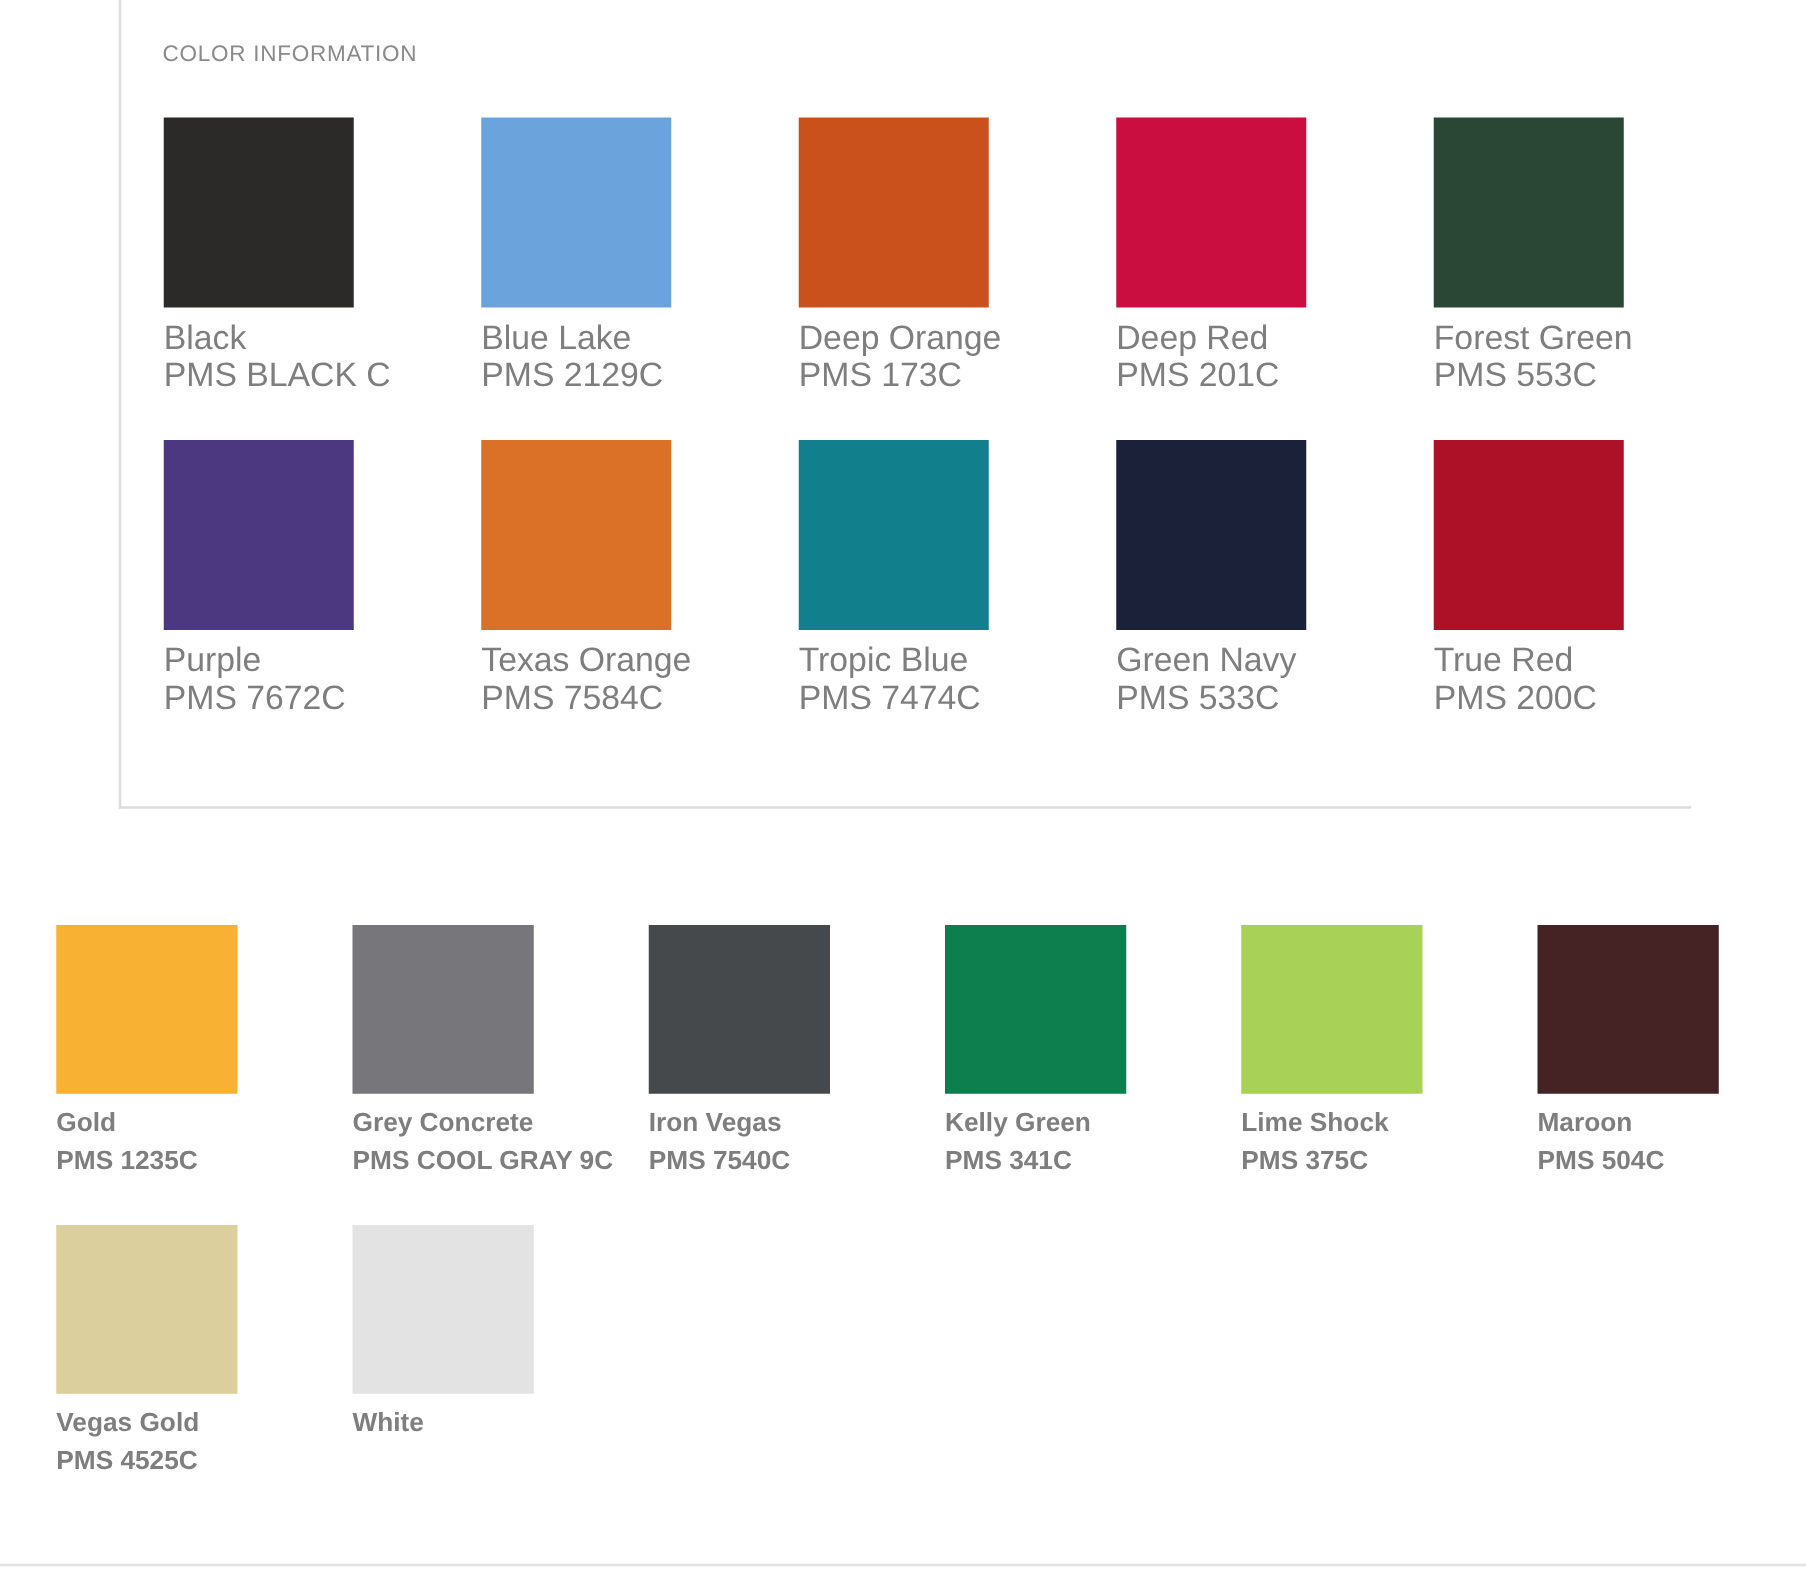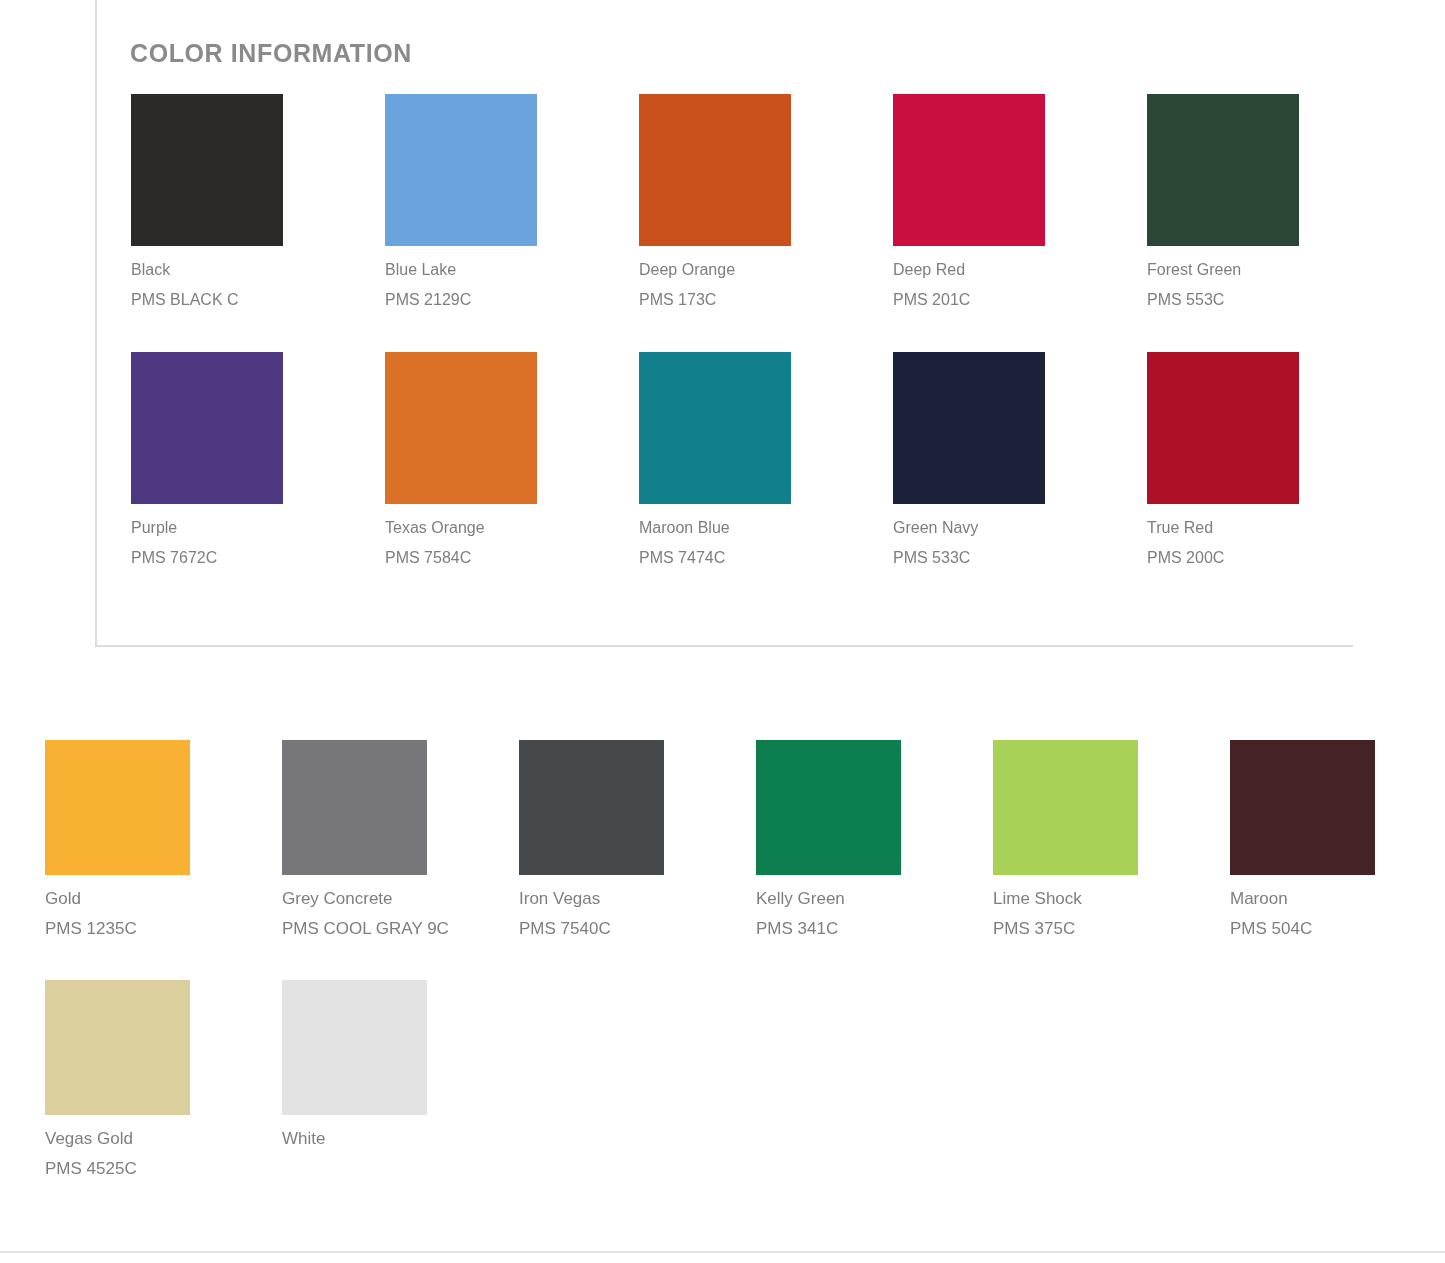--- a/index.html
+++ b/index.html
@@ -24,22 +24,22 @@
     width: 1258px;
     height: 657px;
     border-left: 2px solid #dcdcdc;
     border-bottom: 2px solid #dcdcdc;
     background: #ffffff;
   }
   #panel-title {
     position: absolute;
     left: 33px;
     top: 28px;
-    font-size: 25px;
-    font-weight: bold;
+    font-size: 18px;
+    font-weight: normal;
     letter-spacing: 0.6px;
     color: #8a8a8a;
     white-space: nowrap;
   }
 
   
   .panel-grid {
     position: absolute;
     left: 34px;
     top: 104px;
@@ -68,29 +68,30 @@
     width: 152px;
     height: 152px;
     display: block;
   }
   .swatch-cell.small .swatch-chip {
     width: 145px;
     height: 135px;
   }
   .swatch-label {
     margin-top: 9px;
-    font-size: 16px;
+    font-size: 27px;
     line-height: 30px;
     color: #7e7e7e;
     max-width: 212px;
   }
   .swatch-cell.small .swatch-label {
-    font-size: 17px;
+    font-size: 21px;
     line-height: 30px;
     max-width: 212px;
+    font-weight: bold;
   }
   .swatch-name { display: block; }
   .swatch-code { display: block; }
 
   
   #bottom-divider {
     position: absolute;
     left: 0;
     top: 1251px;
     width: 1445px;
@@ -149,21 +150,21 @@
       <div class="swatch-cell">
         <span class="swatch-chip" style="background: rgb(218, 113, 39);"></span>
         <div class="swatch-label">
           <span class="swatch-name">Texas Orange</span>
           <span class="swatch-code">PMS 7584C</span>
         </div>
       </div>
       <div class="swatch-cell">
         <span class="swatch-chip" style="background: rgb(17, 127, 140);"></span>
         <div class="swatch-label">
-          <span class="swatch-name">Maroon Blue</span>
+          <span class="swatch-name">Tropic Blue</span>
           <span class="swatch-code">PMS 7474C</span>
         </div>
       </div>
       <div class="swatch-cell">
         <span class="swatch-chip" style="background: rgb(26, 33, 56);"></span>
         <div class="swatch-label">
           <span class="swatch-name">Green Navy</span>
           <span class="swatch-code">PMS 533C</span>
         </div>
       </div>

